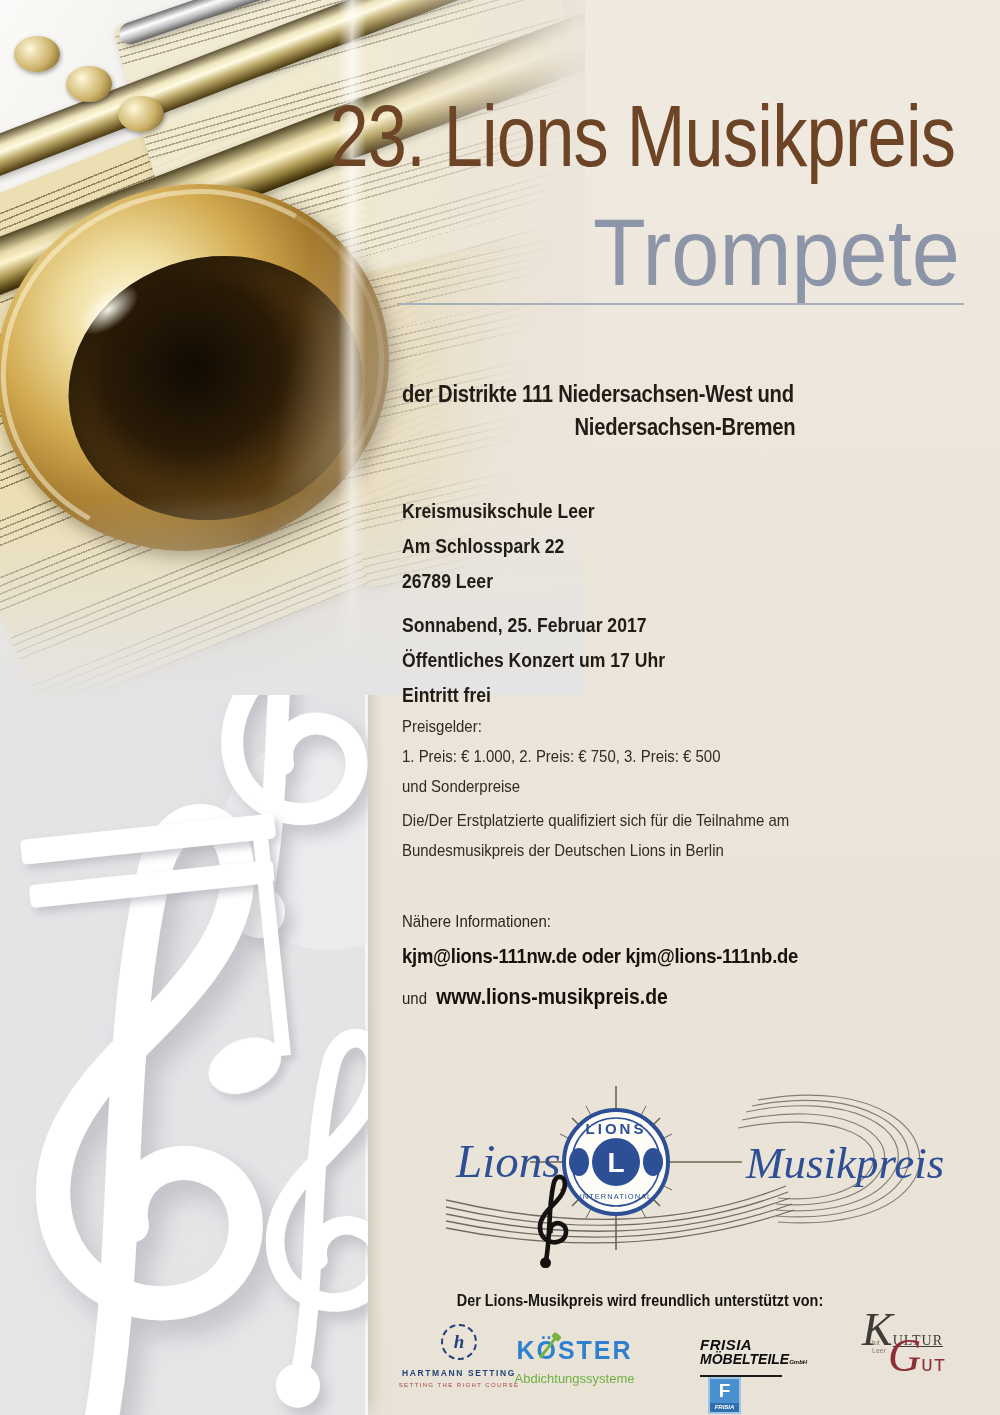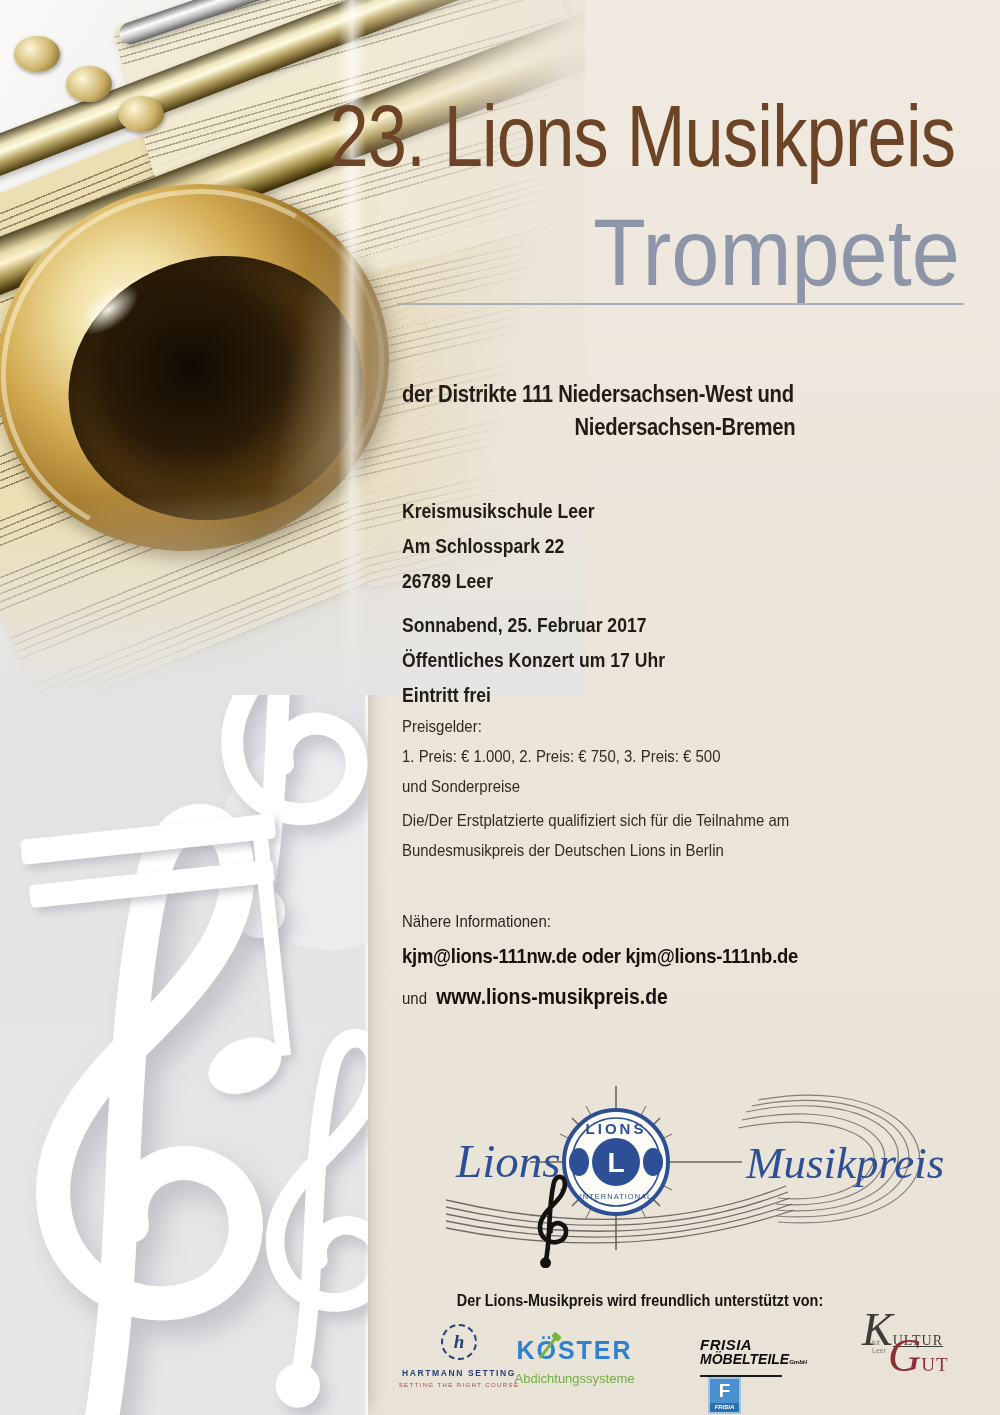--- a/index.html
+++ b/index.html
@@ -116,21 +116,21 @@
   .f-badge-letter { color:#fff; font-weight:bold; font-size:19px; text-align:center; line-height:24px; }
   .f-badge-label { position:absolute; left:0; right:0; bottom:0; background:#2f6fae; color:#fff;
     font-size:6px; font-weight:bold; font-style:italic; text-align:center; line-height:9px; }
   .kultur { left:862px; top:1310px; width:120px; }
   .kx-script { font-family:"Liberation Serif", serif; font-style:italic; font-size:46px; line-height:40px; }
   .kx-k { color:#3f3b38; }
   .kx-caps1 { font-size:14px; letter-spacing:1px; color:#3f3b38; font-family:"Liberation Serif", serif;text-decoration:underline; }
   .kx-line2 { margin-top:-14px; margin-left:10px; }
   .kx-tiny { display:inline-block; vertical-align:18px; font-size:7px; line-height:8px; color:#8a7f72; margin-right:2px; }
   .kx-g { color:#8e2f38; }
-  .kx-caps2 { font-size:19px; letter-spacing:1px; color:#8e2f38; font-family:Liberation Serif, serif;text-align:center; }
+  .kx-caps2 { font-size:19px; letter-spacing:1px; color:#8e2f38; font-family:Liberation Mono, monospace;text-align:center; }
 </style>
 </head>
 <body>
 
 <div class="poster">
 
   <div class="left-strip">
     <svg class="strip-deco" width="368" height="875" viewBox="0 0 368 875">
       <defs>
         <filter id="ds" x="-30%" y="-30%" width="160%" height="160%">

